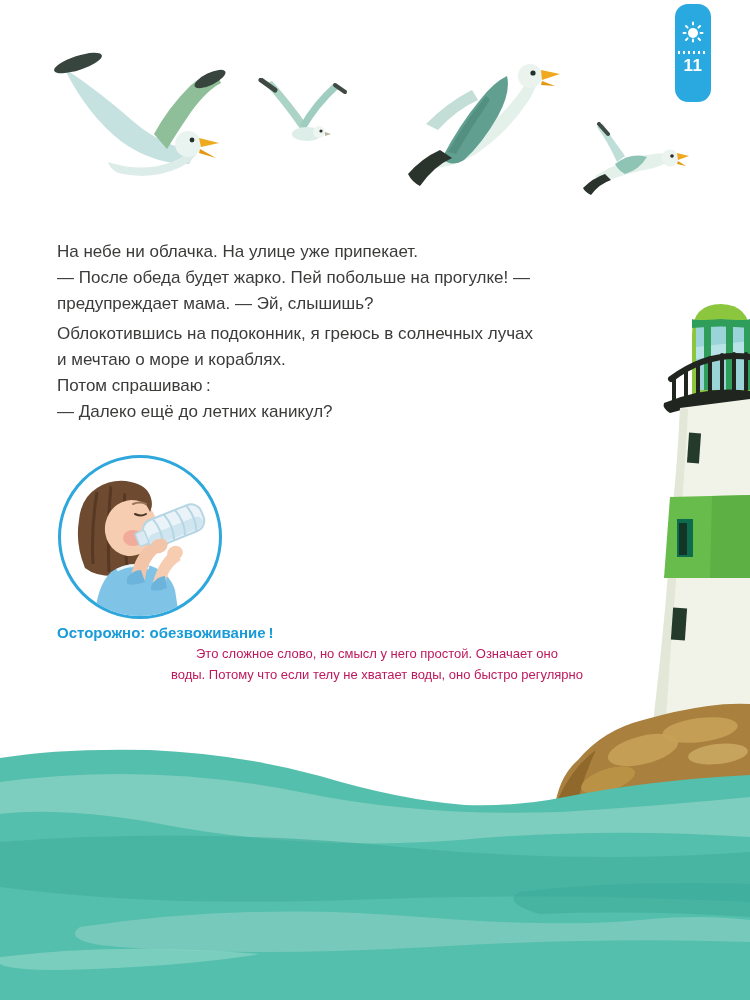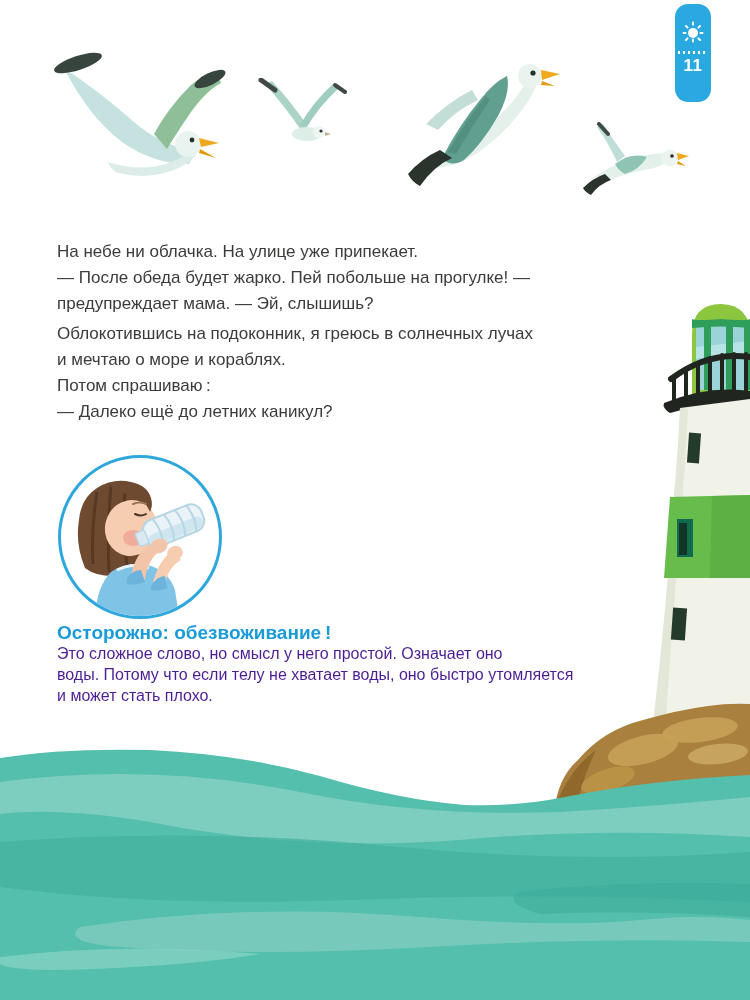--- a/index.html
+++ b/index.html
@@ -26,24 +26,24 @@
   }
   
   .story{
     left:57px;width:540px;color:#3b3b3a;
     font-size:17px;line-height:26px;
   }
   .story-line{white-space:nowrap;}
   
   .infobox{left:57px;top:622px;width:640px;}
   .infobox .title{
-    color:#189bd8;font-weight:bold;font-size:19px;line-height:21px;
+    color:#189bd8;font-weight:bold;font-size:15px;line-height:21px;
   }
   .infobox .line{
-    color:#4c1d95;font-size:16px;line-height:21px;white-space:nowrap;
+    color:#be185d;font-size:13px;line-height:21px;white-space:nowrap;text-align:center;
   }
   
   .circle-illo{
     left:58px;top:455px;width:164px;height:164px;
     border:3px solid #2ea7dc;border-radius:50%;
     background:#fff;overflow:hidden;box-sizing:border-box;
   }
 </style>
 </head>
 <body>
@@ -218,17 +218,16 @@
       </g>
 
       <ellipse cx="98" cy="88" rx="9" ry="7" transform="rotate(-22 98 88)" fill="#f2c4a8"></ellipse>
       <ellipse cx="114" cy="95" rx="8" ry="7" transform="rotate(-22 114 95)" fill="#f7cdb2"></ellipse>
     </svg>
   </div>
 
   <div class="abs infobox">
     <div class="title">Осторожно: обезвоживание !</div>
     <div class="line">Это сложное слово, но смысл у него простой. Означает оно</div>
-    <div class="line">воды. Потому что если телу не хватает воды, оно быстро утомляется</div>
-    <div class="line">и может стать плохо.</div>
+    <div class="line">воды. Потому что если телу не хватает воды, оно быстро регулярно</div>
   </div>
 
 </div>
 
 </body></html>

